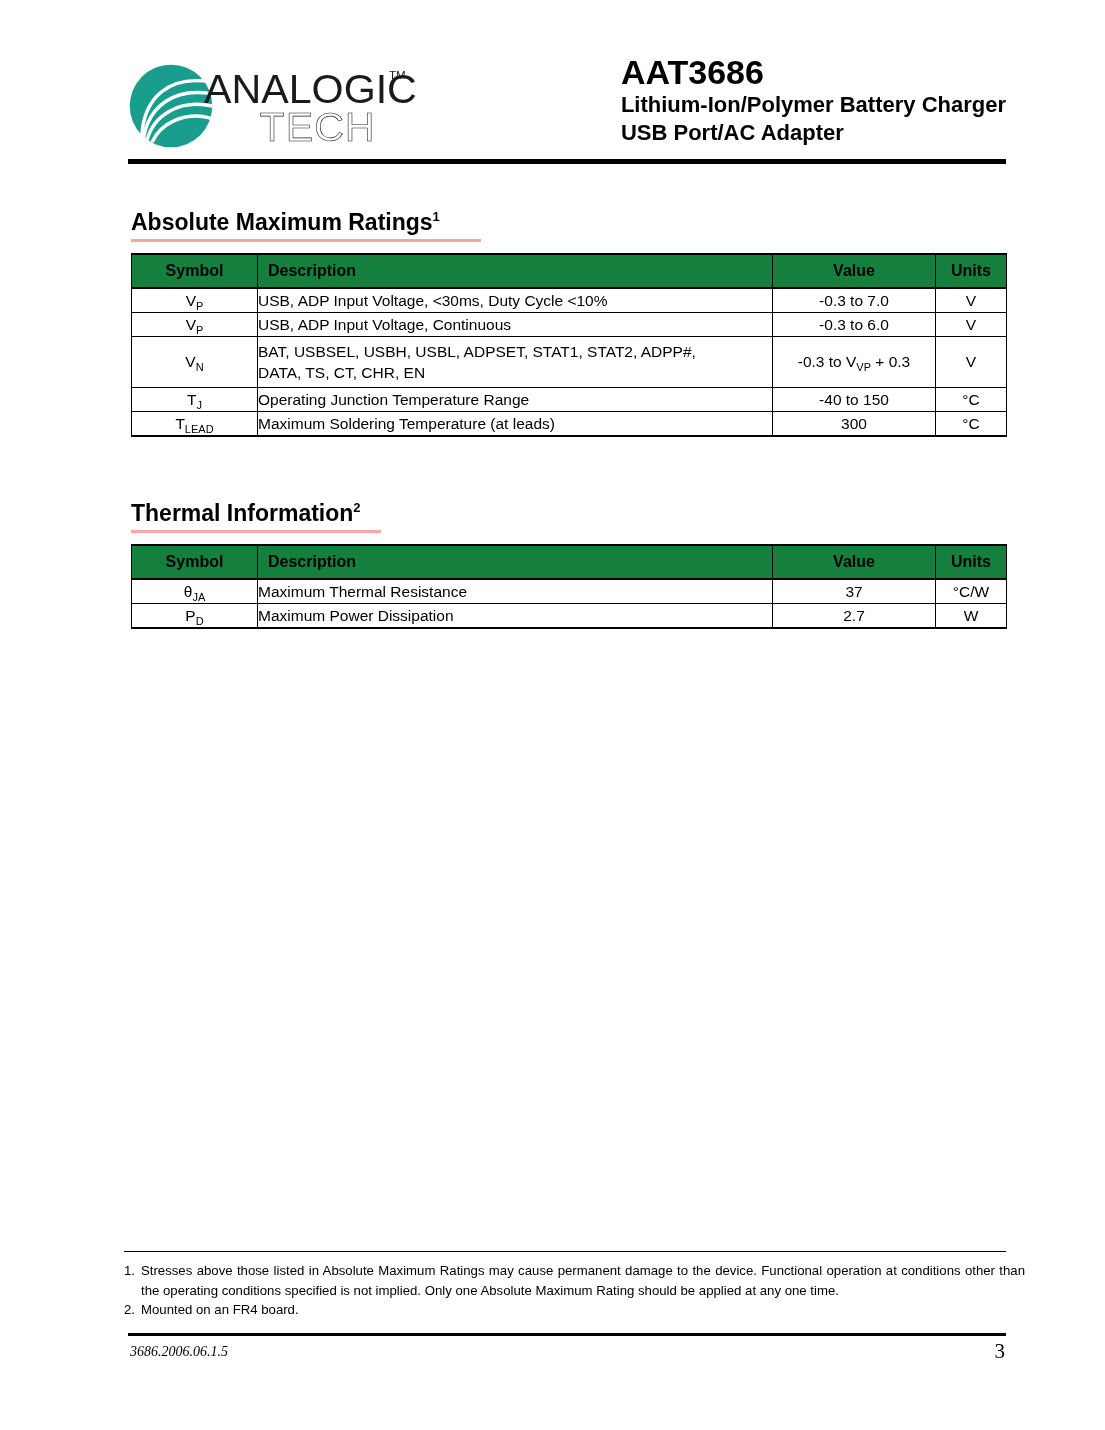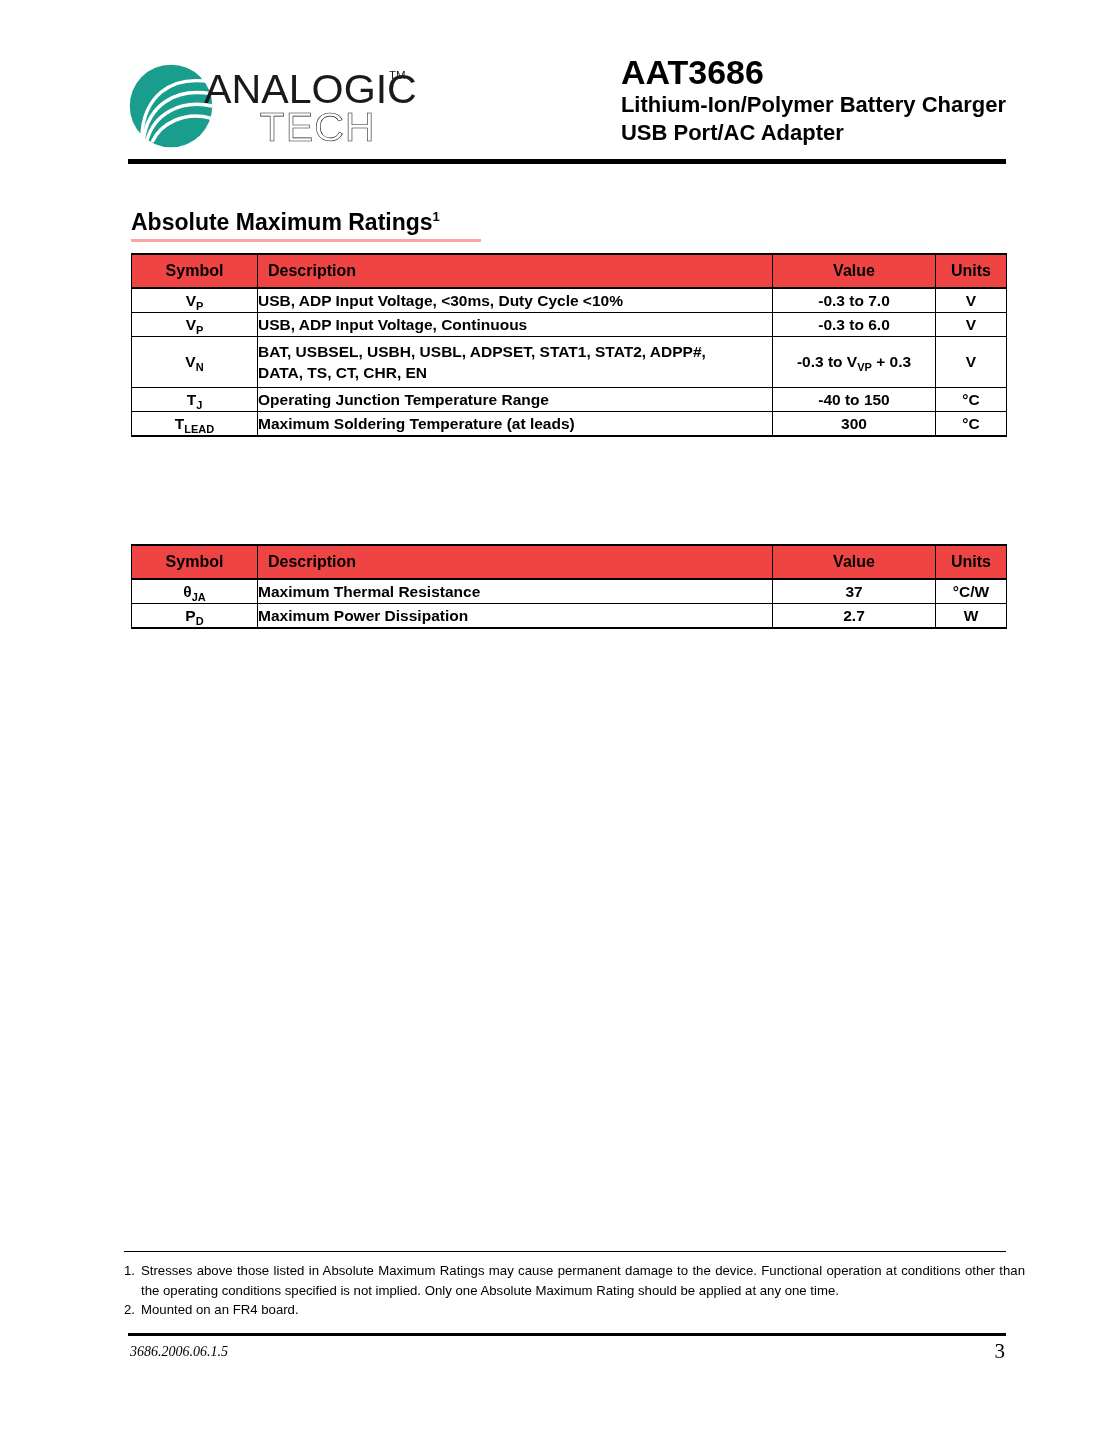--- a/index.html
+++ b/index.html
@@ -113,24 +113,23 @@
   .spec-table col.c-symbol { width: 126px; }
   .spec-table col.c-desc   { width: 515px; }
   .spec-table col.c-value  { width: 163px; }
   .spec-table col.c-units  { width: 71px; }
 
   .spec-table th,
   .spec-table td {
     border: 1px solid #000000;
     padding: 0;
     vertical-align: middle;
-    font-weight: bold;
   }
   .spec-table thead th {
-    background: #ef4444;
+    background: #15803d;
     font-weight: bold;
     font-size: 16px;
     height: 32px;
     border-top: 2.5px solid #000000;
     border-bottom: 2.5px solid #000000;
   }
   .spec-table thead th.th-symbol { text-align: center; }
   .spec-table thead th.th-desc   { text-align: left; padding-left: 10px; }
   .spec-table thead th.th-value  { text-align: center; }
   .spec-table thead th.th-units  { text-align: center; }
@@ -298,20 +297,23 @@
       </tr>
       <tr>
         <td class="td-symbol"><span>T</span><sub>LEAD</sub></td>
         <td class="td-desc">Maximum Soldering Temperature (at leads)</td>
         <td class="td-value">300</td>
         <td class="td-units">°C</td>
       </tr>
     </tbody>
   </table>
 
+  <div class="section-heading" id="heading-thermal">
+    <span>Thermal Information</span><sup>2</sup>
+  </div>
 
   <table class="spec-table" id="table-thermal">
     <colgroup>
       <col class="c-symbol">
         <col class="c-desc">
         <col class="c-value">
         <col class="c-units">
     </colgroup>
     <thead>
       <tr>

